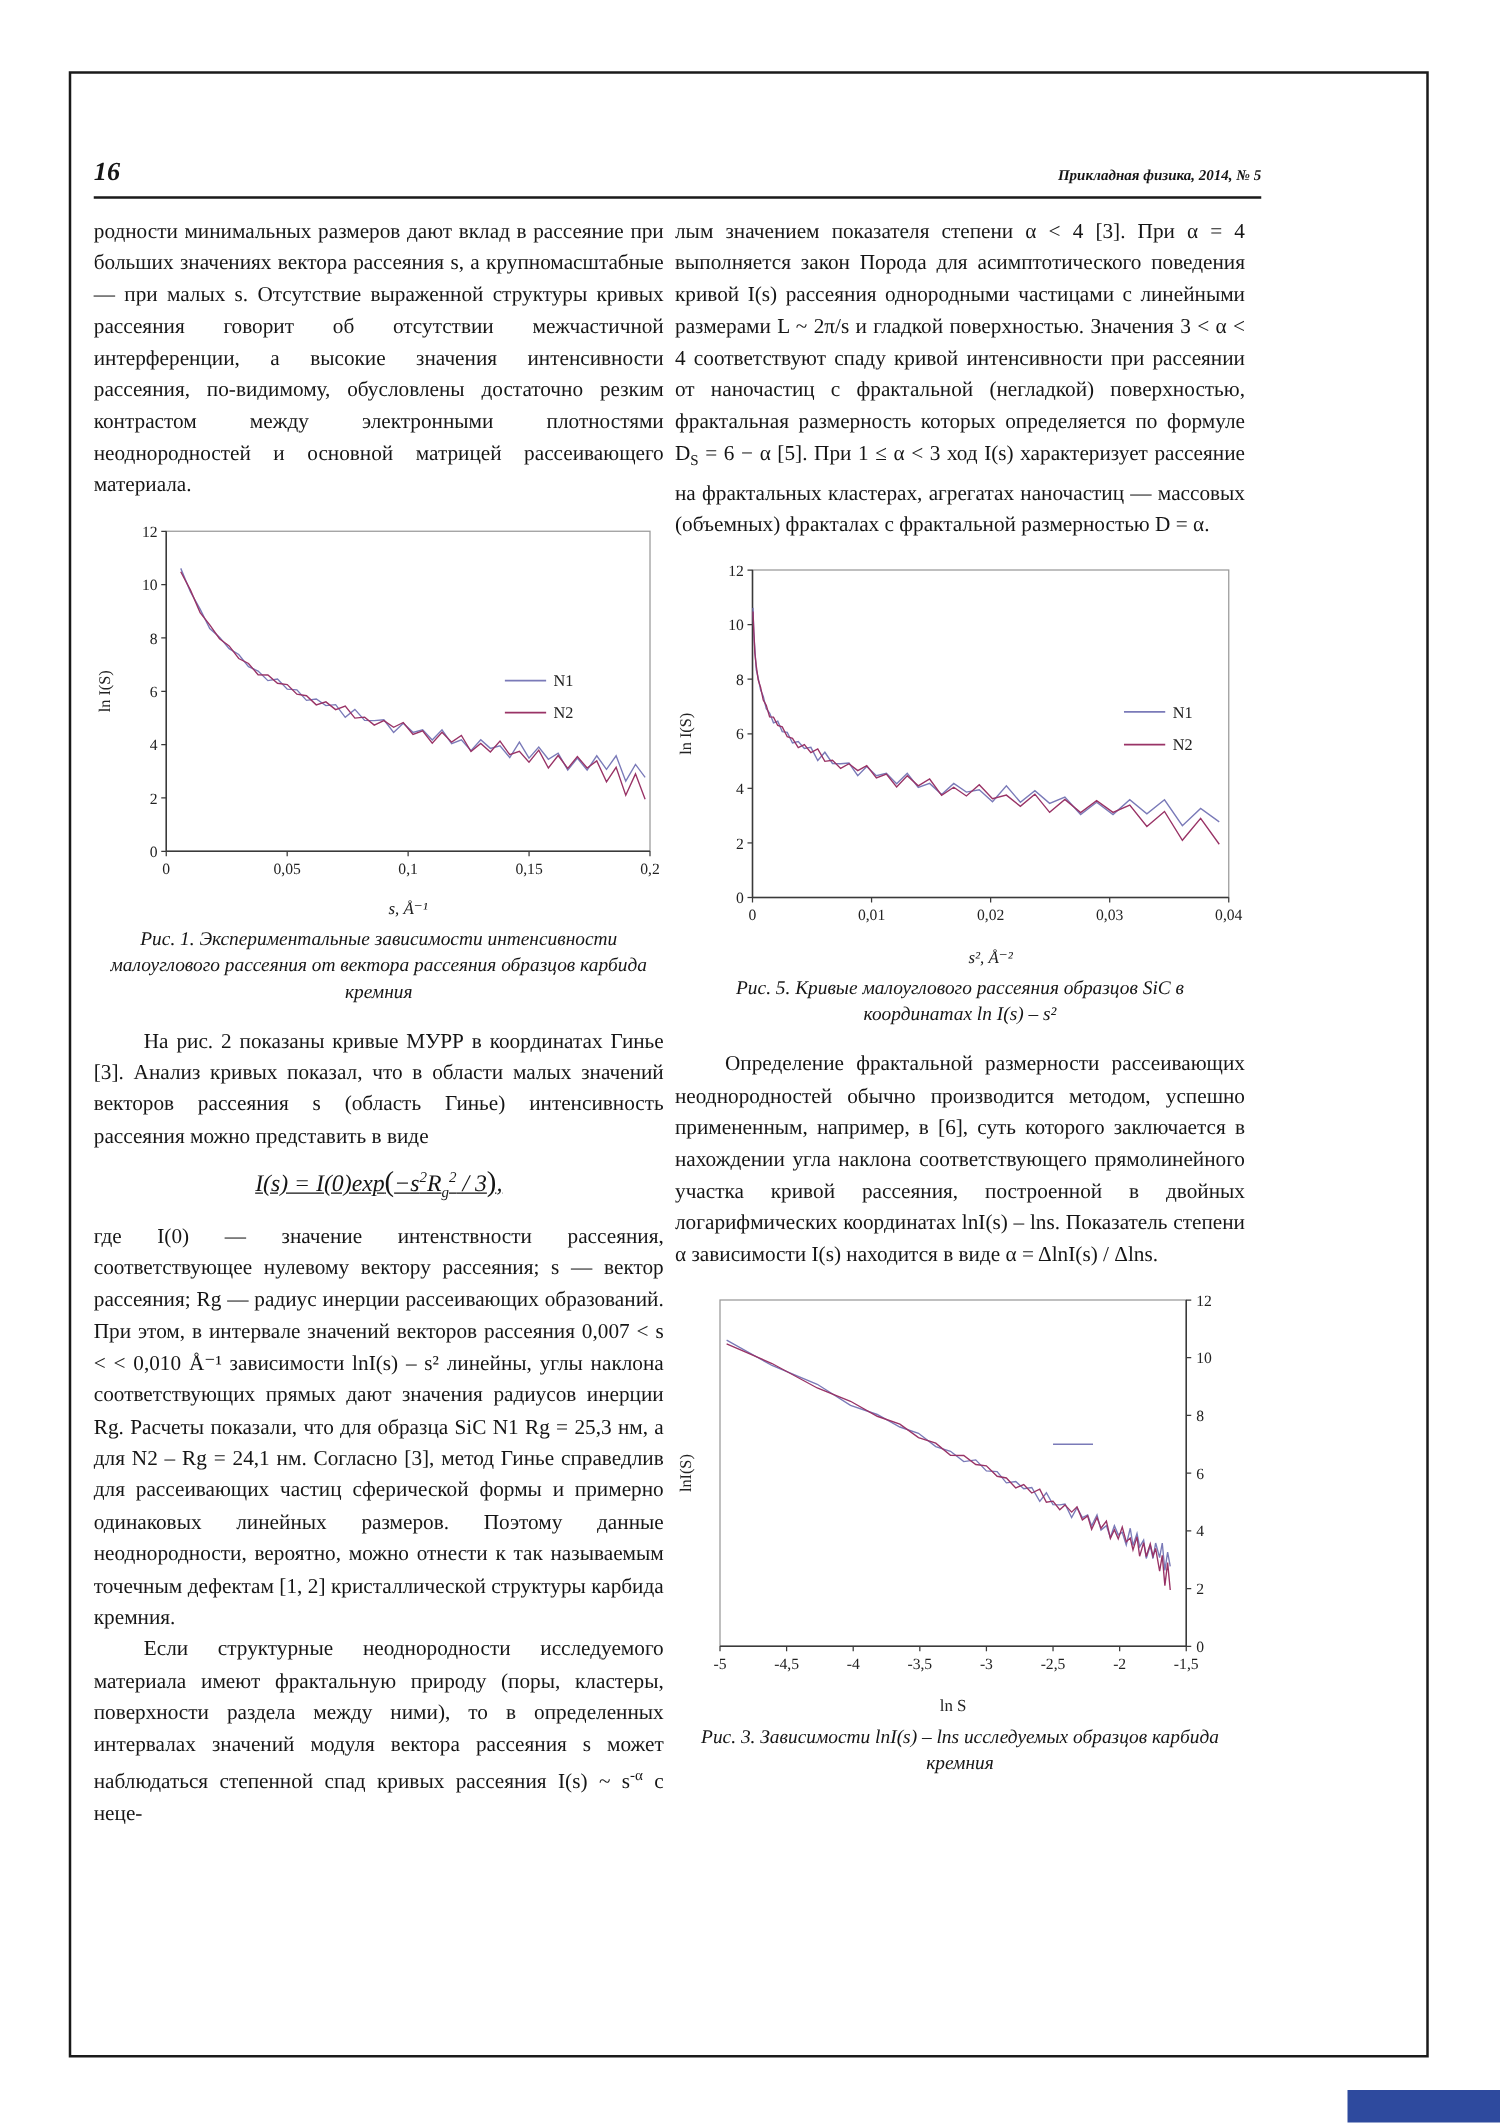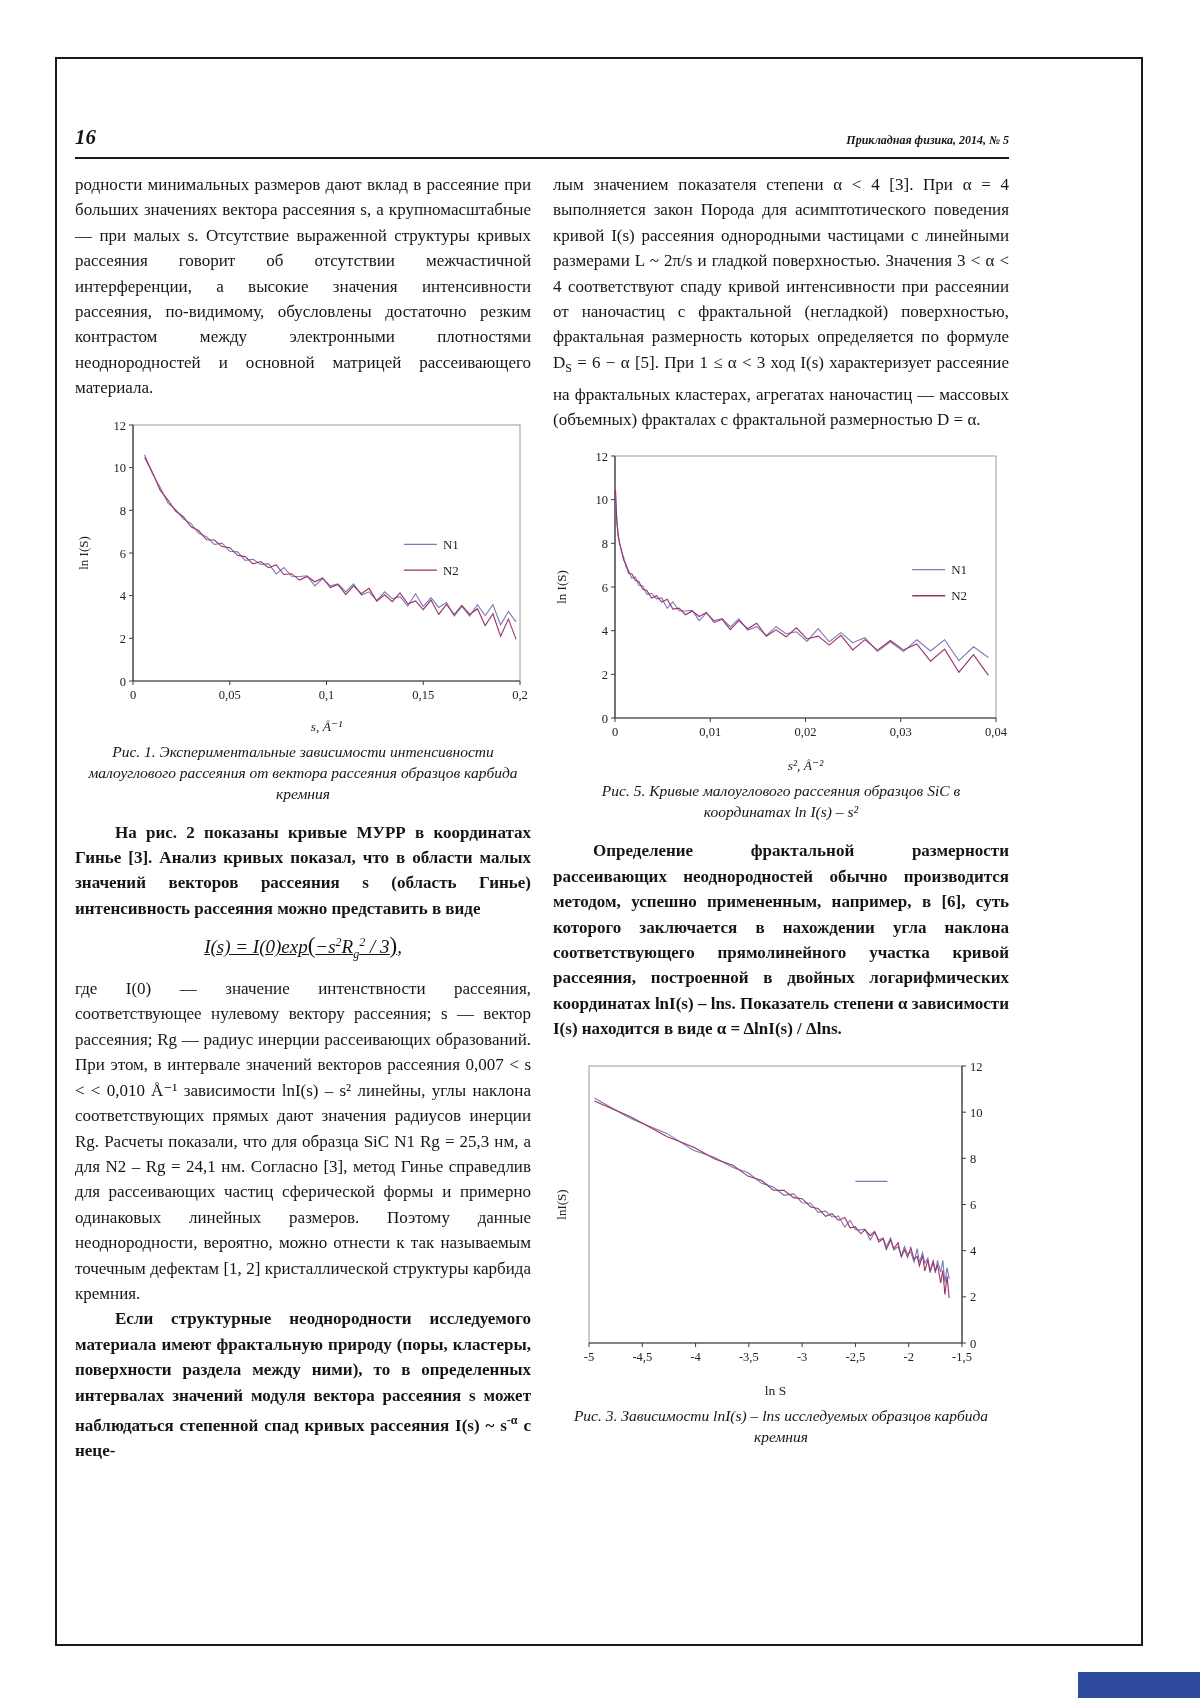--- a/index.html
+++ b/index.html
@@ -13,24 +13,24 @@
     border:2px solid #1a1a1a; box-sizing:border-box;
   }
   .content { position:absolute; left:18px; top:22px; width:934px;margin-top:44px; }
   .header {
     display:flex; justify-content:space-between; align-items:baseline;
     border-bottom:2px solid #1a1a1a; padding-bottom:7px;
     font-weight:bold; font-style:italic;
   }
   .pagenum { font-size:21px; }
   .journal { font-size:12px;font-family:Liberation Serif, serif; }
-  .cols { display:flex; gap:22px; margin-top:13px; }
+  .cols { display:flex; gap:9px; margin-top:13px; }
   .col { width:456px; }
   p.body { margin:0; font-size:17px; line-height:25.4px; text-align:justify; }
-  p.ind { text-indent:40px;font-weight:bold; }
+  p.ind { text-indent:40px; }
   .fig { display:block; margin:14px 0 4px 0; }
   .caption {
     font-weight:normal; font-style:italic; font-size:15.5px; line-height:21px;
     text-align:center; margin:4px 10px 16px 10px;
   }
   .formula { text-align:center; font-style:italic; font-size:19px; margin:12px 0 14px 0;text-decoration:underline; }
   .formula sup, .formula sub, p.body sup, p.body sub { font-size:12px; }
   .formula .bp { font-size:23px; font-style:normal; }
   svg text { font-family:"Liberation Serif","DejaVu Serif",serif; fill:#222; }
   .corner { position:absolute; right:0; bottom:0; width:122px; height:26px; }

